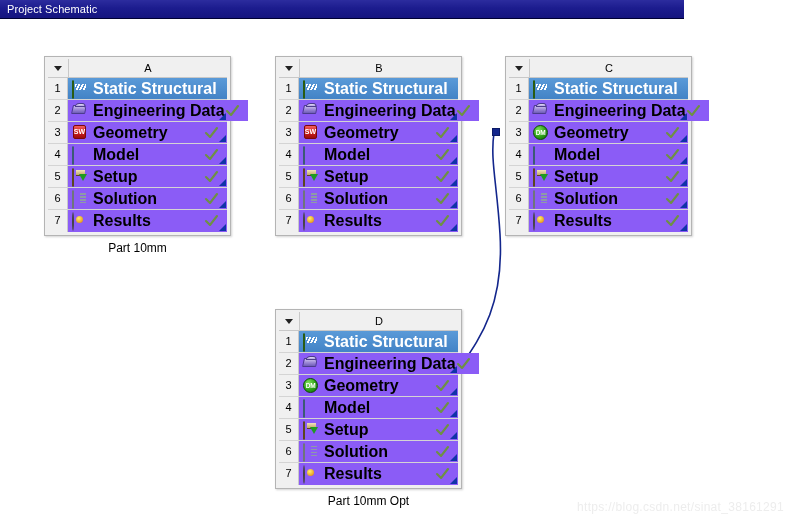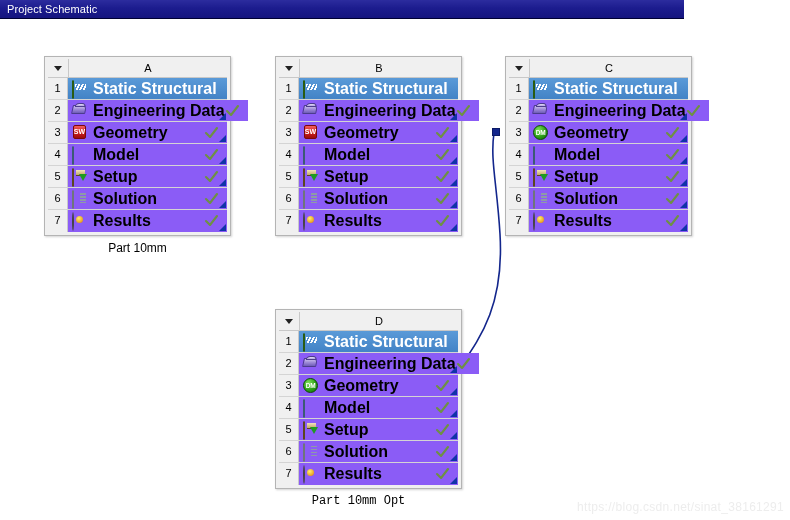--- a/index.html
+++ b/index.html
@@ -809,17 +809,17 @@
             <svg width="15" height="16" viewBox="0 0 15 16">
                 <path d="M2 8 L6 12 L13 3" fill="none" stroke="#6e9142" stroke-width="2.1" stroke-linecap="round" stroke-linejoin="round"></path>
               </svg>
           </span>
         </div>
         <span class="tri-handle"></span>
       </div>
 
     </div>
   </div>
-  <div class="sys-caption" style="left:265px; top:475px;font-family:Liberation Mono, monospace;">Part 10mm Opt</div>
+  <div class="sys-caption" style="left:275px; top:475px;">Part 10mm Opt</div>
 
   <div id="watermark">https://blog.csdn.net/sinat_38161291</div>
 
 </div>
 
 </body></html>

